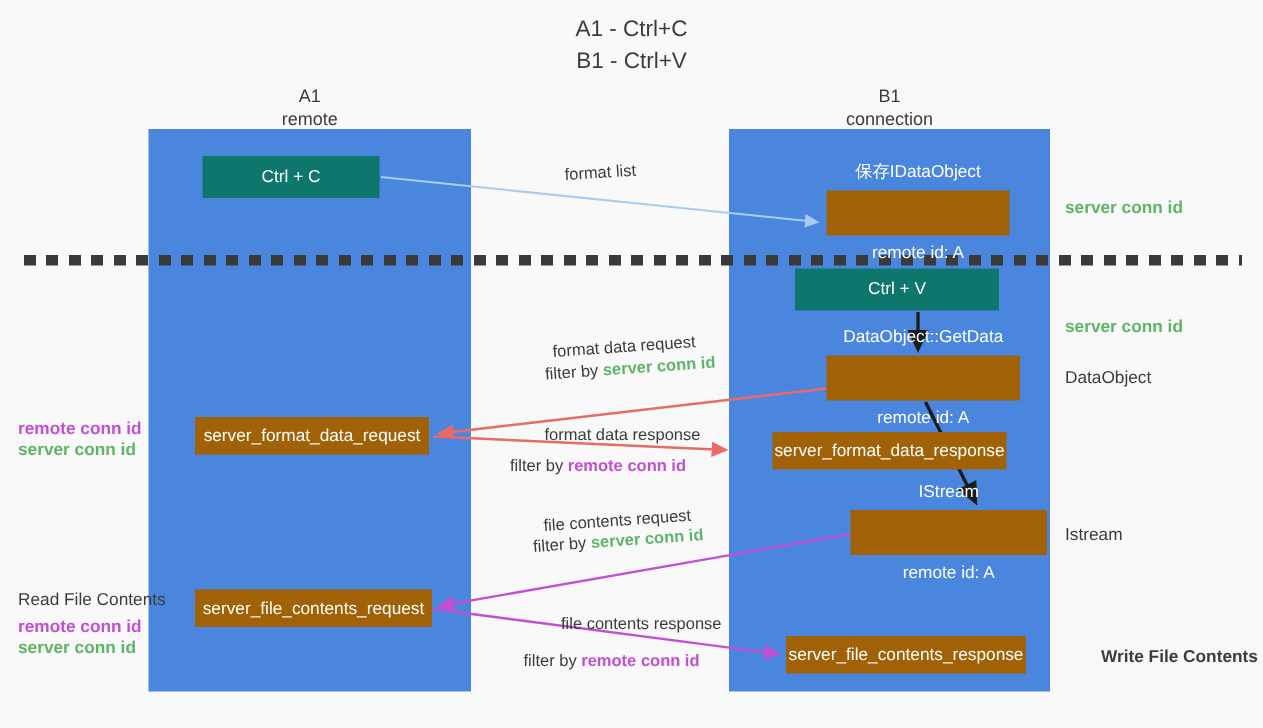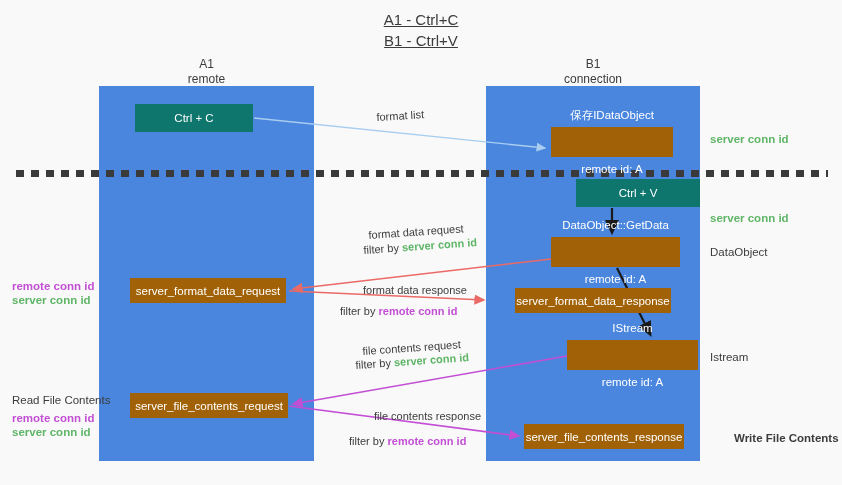--- a/index.html
+++ b/index.html
@@ -8,21 +8,21 @@
     background:#f9f9f9;
     font-family:"Liberation Sans","DejaVu Sans",sans-serif;
     overflow:hidden;
     position:relative;
   }
   #stage{position:absolute;left:0;top:0;width:842px;height:485px;}
 
   
   .title{
     position:absolute;left:0;top:9px;width:842px;
-    text-align:center;color:#3c3c3c;font-size:15px;line-height:21px;text-decoration:underline;
+    text-align:center;color:#3c3c3c;font-size:15px;line-height:21px;
   }
 
   
   .col-head{
     position:absolute;text-align:center;color:#3c3c3c;
     font-size:12px;line-height:15px;
   }
   .col-head .l1{display:block;}
   .col-head .l2{display:block;}
   #head-a1{left:99px;top:57px;width:215px;}
@@ -47,21 +47,21 @@
     color:#ffffff;font-size:11.5px;line-height:14px;text-align:center;
     padding:2px 4px;
   }
   .node .sub{display:block;margin-top:40px;}
   .node.green{background:#0f766e;}
   .node.orange{background:#a16207;}
 
   
   #n-ctrlc{left:135px;top:104px;width:118px;height:28px;}
   #n-idataobject{left:551px;top:127px;width:122px;height:30px;}
-  #n-ctrlv{left:576px;top:179px;width:124px;height:28px;}
+  #n-ctrlv{left:530px;top:179px;width:136px;height:28px;}
   #n-getdata{left:551px;top:237px;width:129px;height:30px;}
   #n-fmtreq{left:130px;top:278px;width:156px;height:25px;}
   #n-fmtresp{left:489px;top:288px;width:156px;height:25px;margin-left:26px;}
   #n-istream{left:567px;top:340px;width:131px;height:30px;}
   #n-filereq{left:130px;top:393px;width:158px;height:25px;}
   #n-fileresp{left:524px;top:424px;width:160px;height:25px;}
 
   
   .rlabel{position:absolute;font-size:11.5px;line-height:14px;white-space:nowrap;}
   .green-txt{color:#5fb567;font-weight:bold;}

